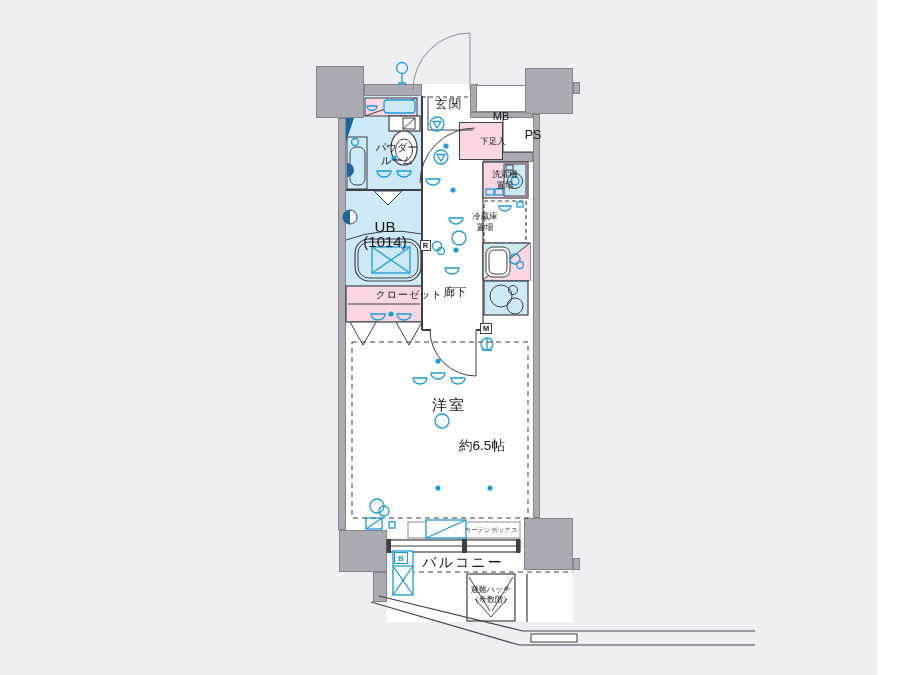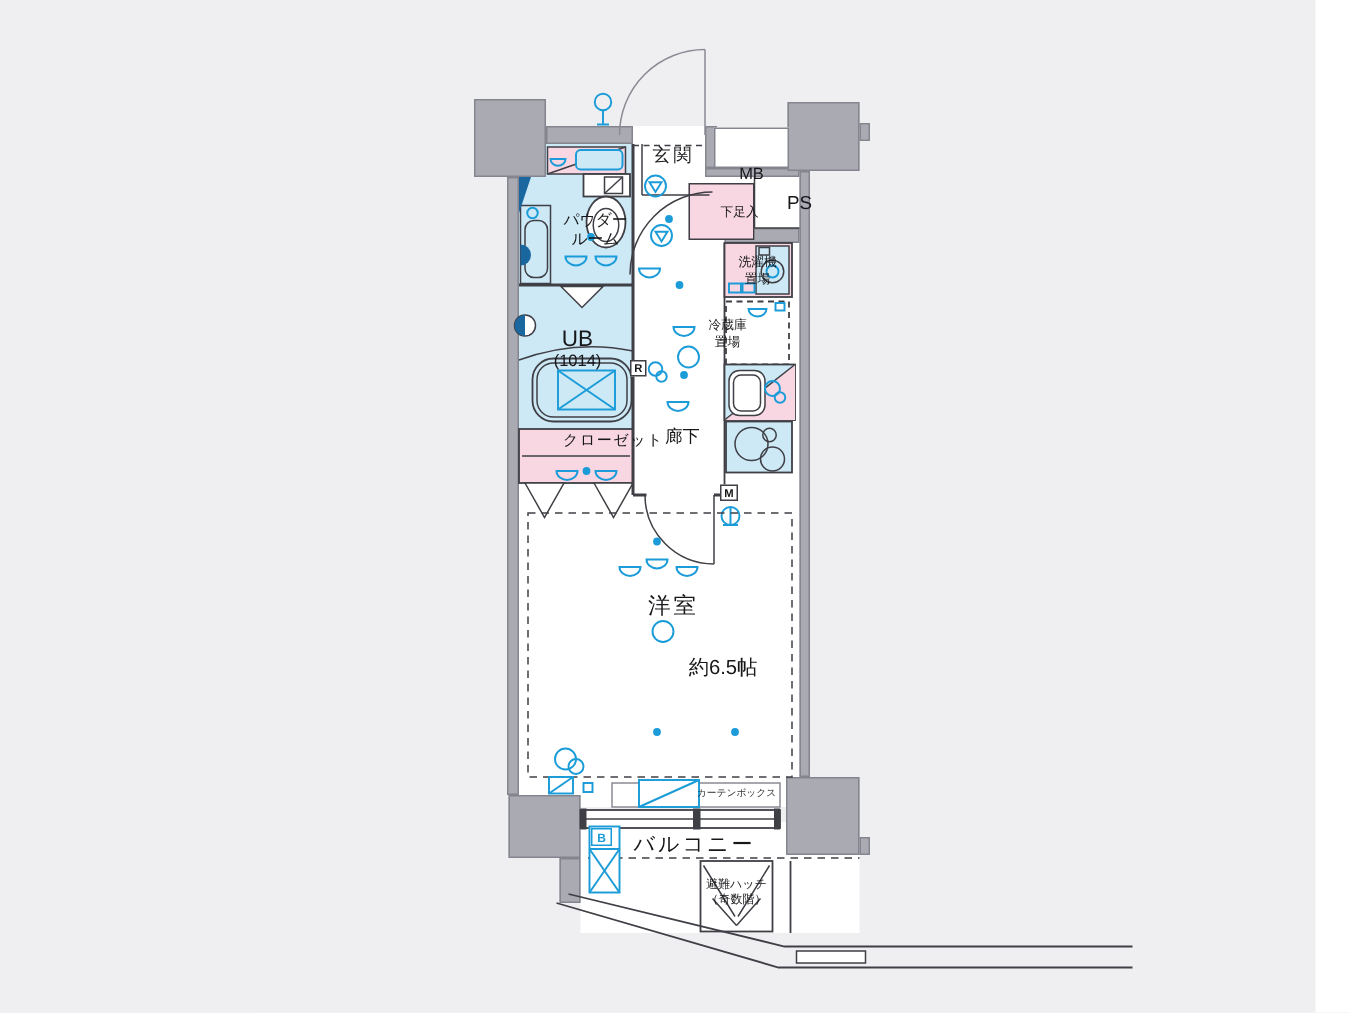--- a/index.html
+++ b/index.html
@@ -288,21 +288,21 @@
   </div>
   <div class="lbl" style="left:485px;top:222px;font-size:8.5px;">
     <span>冷蔵庫</span>
     <span>置場</span>
   </div>
   <div class="lbl" style="left:397px;top:154px;font-size:10.5px;">
     <span>パウダー</span>
     <span>ルーム</span>
   </div>
   <div class="lbl" style="left:385px;top:227px;font-size:15px;">UB</div>
-  <div class="lbl" style="left:385px;top:242px;font-size:11px;">(1014)</div>
+  <div class="lbl" style="left:385px;top:242px;font-size:15px;">(1014)</div>
   <div class="lbl" style="left:385px;top:295px;font-size:10px;letter-spacing:1px;margin-left:24px;">クローゼット</div>
   <div class="lbl" style="left:455px;top:292px;font-size:11.5px;text-align:center;">廊下</div>
   <div class="lbl" style="left:449px;top:405px;font-size:15px;letter-spacing:2px;">洋室</div>
   <div class="lbl" style="left:443px;top:446px;font-size:13.5px;margin-left:39px;">約6.5帖</div>
   <div class="lbl" style="left:463px;top:563px;font-size:14px;letter-spacing:2px;">バルコニー</div>
   <div class="lbl" style="left:491px;top:595px;font-size:8px;">
     <span>避難ハッチ</span>
     <span>（奇数階）</span>
   </div>
   <div class="lbl" style="left:491px;top:530px;font-size:6.5px;color:#333;">カーテンボックス</div>

